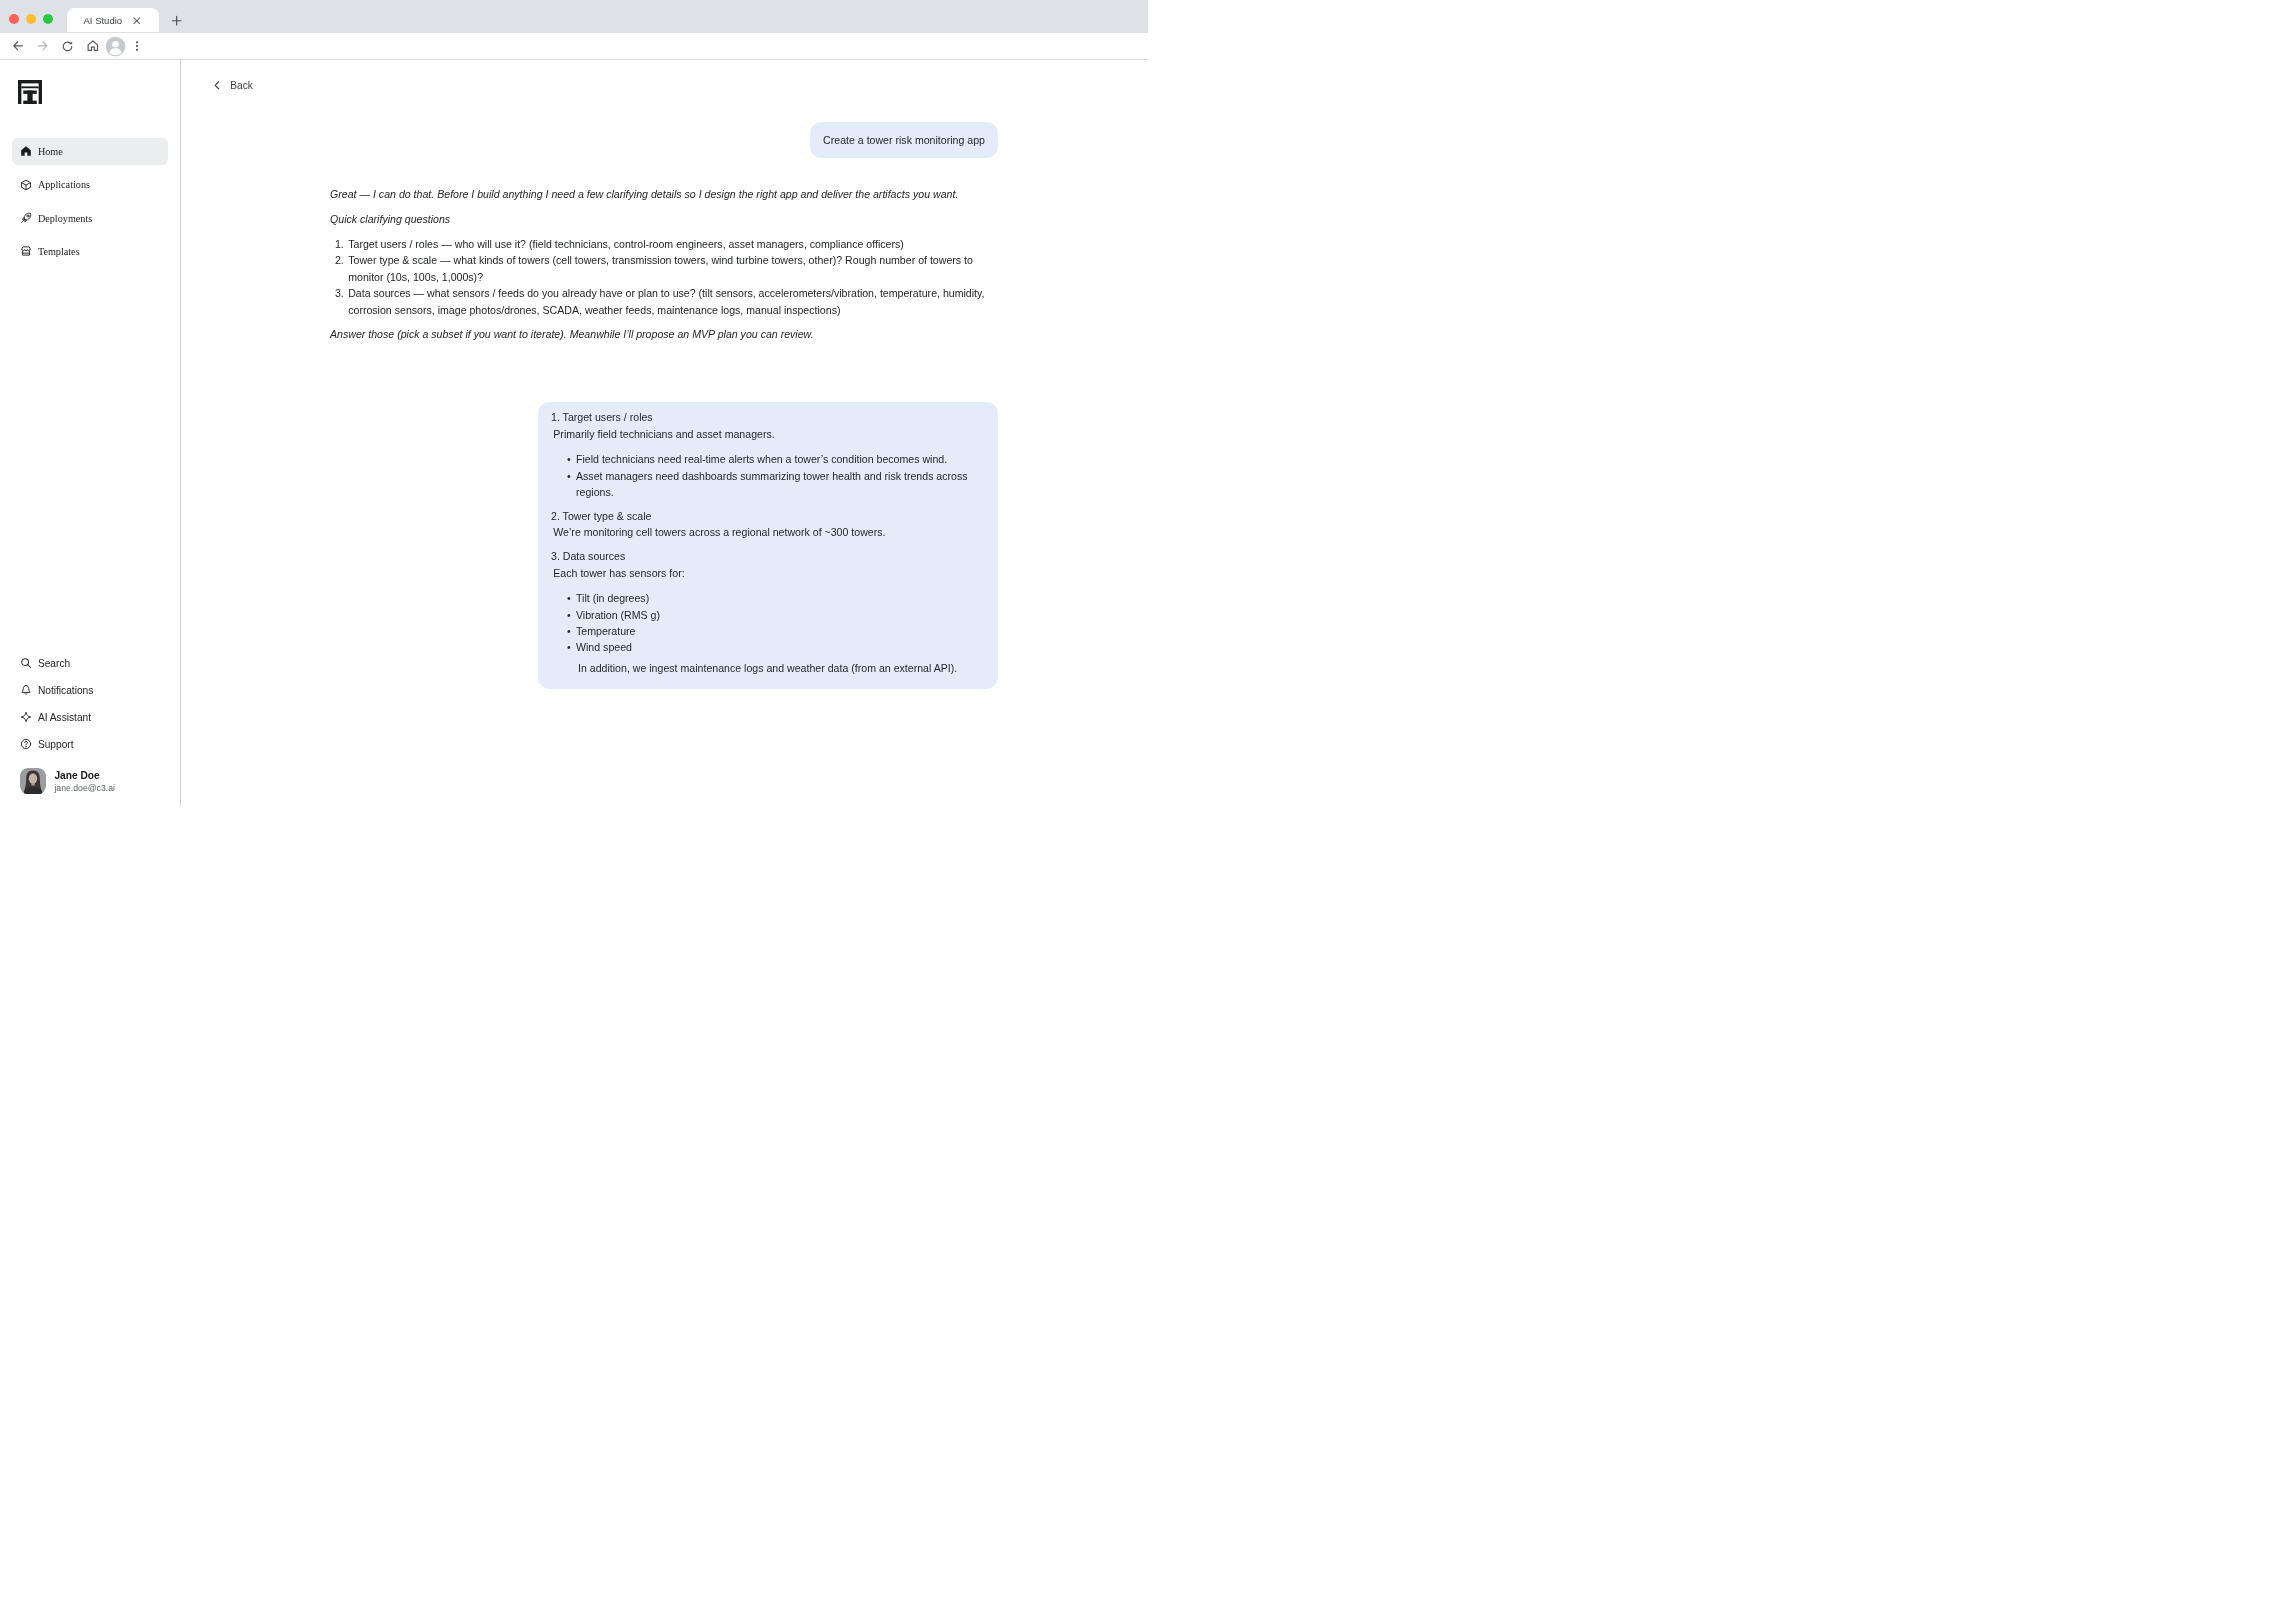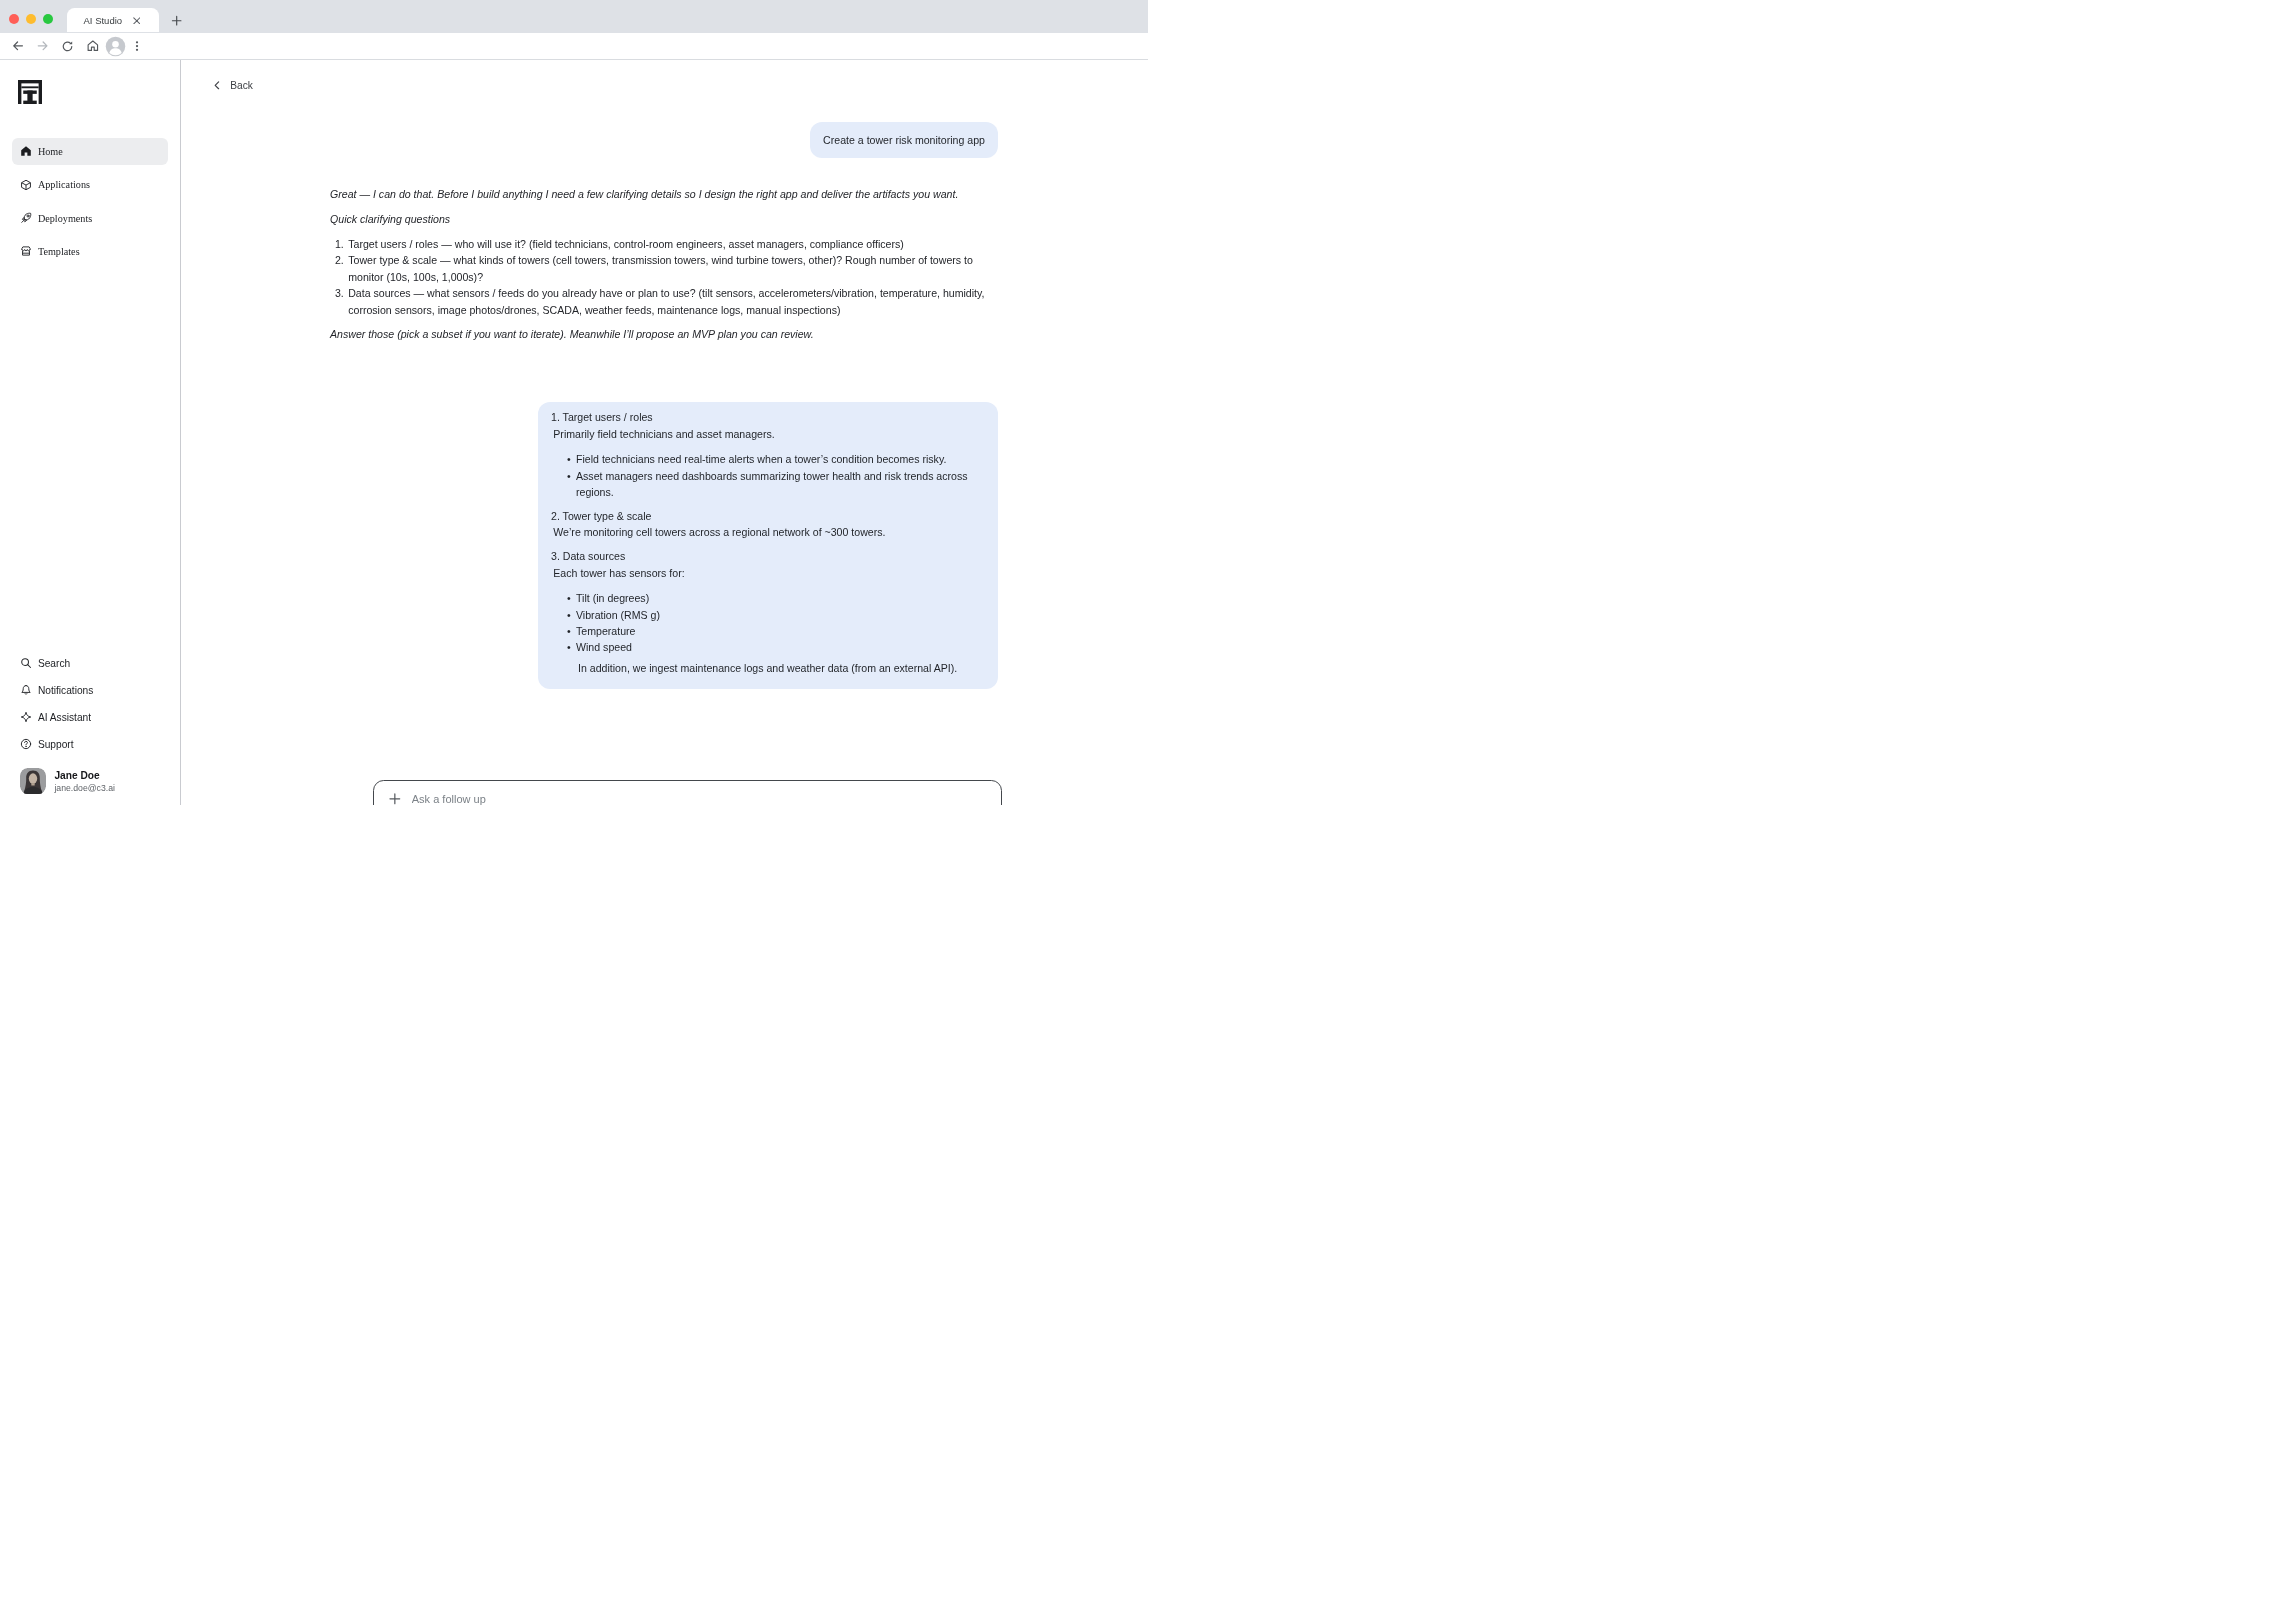--- a/index.html
+++ b/index.html
@@ -294,38 +294,32 @@
           <li>Tower type &amp; scale — what kinds of towers (cell towers, transmission towers, wind turbine towers, other)? Rough number of towers to monitor (10s, 100s, 1,000s)?</li>
           <li>Data sources — what sensors / feeds do you already have or plan to use? (tilt sensors, accelerometers/vibration, temperature, humidity, corrosion sensors, image photos/drones, SCADA, weather feeds, maintenance logs, manual inspections)</li>
         </ol>
         <p class="closing">Answer those (pick a subset if you want to iterate). Meanwhile I’ll propose an MVP plan you can review.</p>
       </div>
 
       <div class="bubble second">
         <div class="sec-head first-sec">1. Target users / roles</div>
         <div class="sec-body">Primarily field technicians and asset managers.</div>
         <ul>
-          <li>Field technicians need real-time alerts when a tower’s condition becomes risky.</li>
+          <li>Field technicians need real-time alerts when a tower’s condition becomes wind.</li>
           <li>Asset managers need dashboards summarizing tower health and risk trends across regions.</li>
         </ul>
         <div class="sec-head">2. Tower type &amp; scale</div>
         <div class="sec-body">We’re monitoring cell towers across a regional network of ~300 towers.</div>
         <div class="sec-head">3. Data sources</div>
         <div class="sec-body">Each tower has sensors for:</div>
         <ul>
           <li>Tilt (in degrees)</li>
           <li>Vibration (RMS g)</li>
           <li>Temperature</li>
           <li>Wind speed</li>
         </ul>
         <div class="note">In addition, we ingest maintenance logs and weather data (from an external API).</div>
       </div>
 
-      <div class="composer">
-        <svg width="13.7" height="13.7" viewBox="0 0 18 18">
-            <path d="M9 2.6 V15.4 M2.6 9 H15.4" stroke="#55595e" stroke-width="1.6" stroke-linecap="round"></path>
-          </svg>
-        <input type="text" placeholder="Ask a follow up" style="">
-      </div>
     </div>
   </div>
 </div>
 
 
 </body></html>

